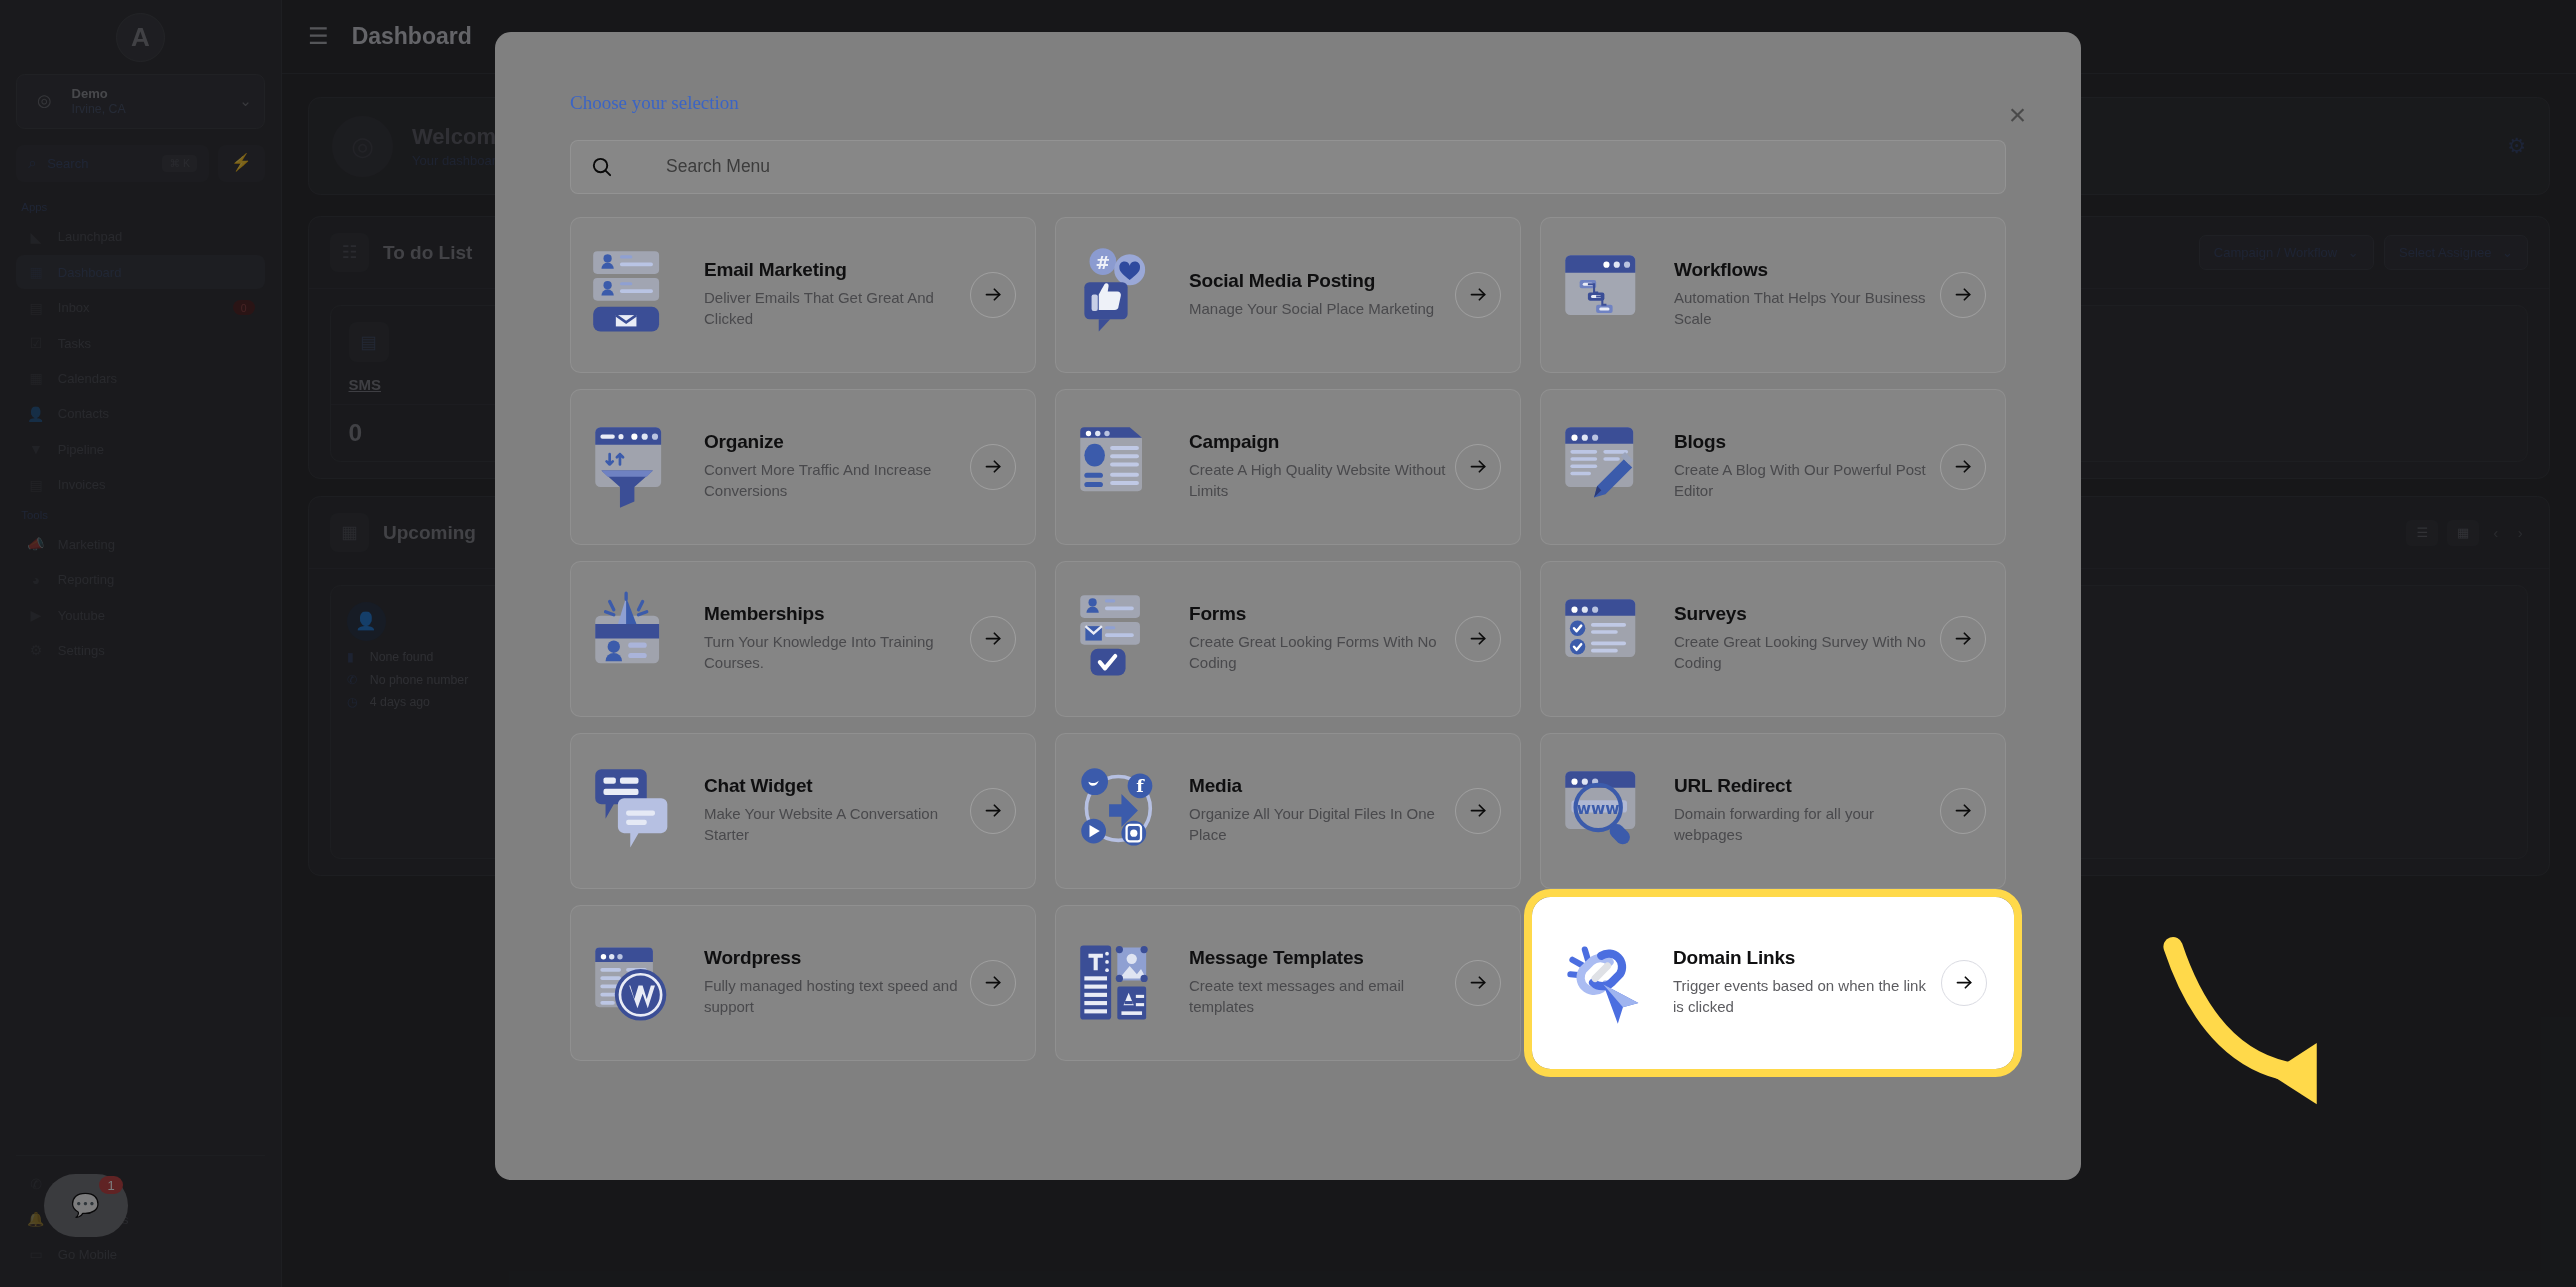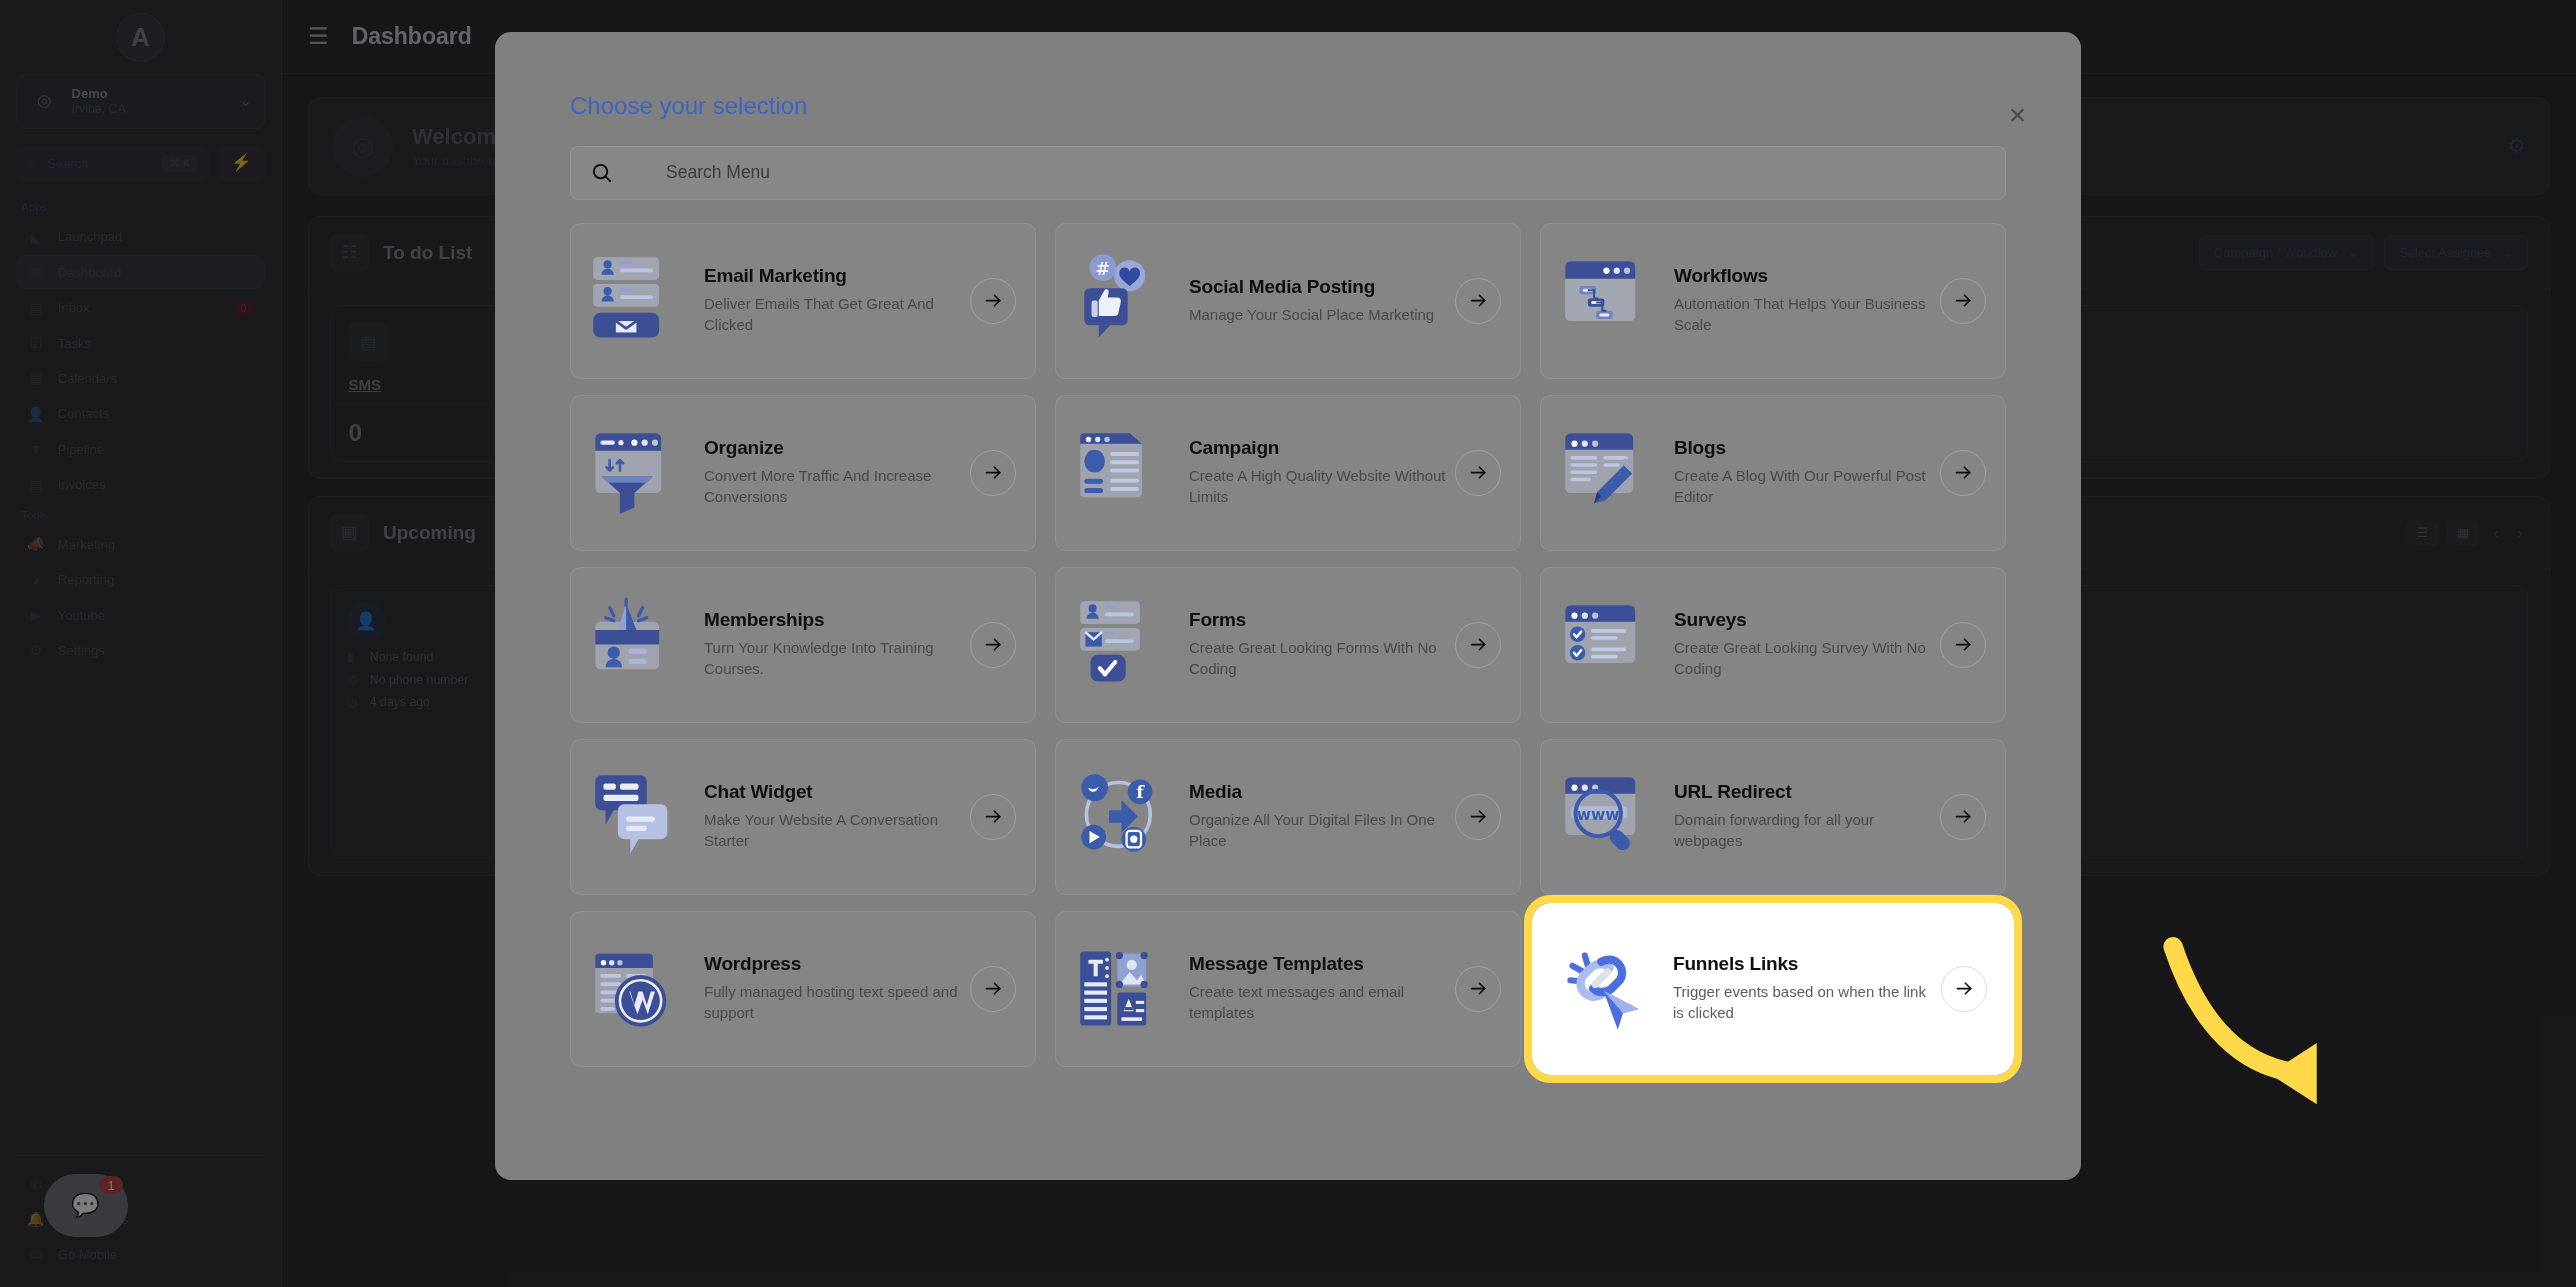--- a/index.html
+++ b/index.html
@@ -143,21 +143,21 @@
     background:#808080; border-radius:16px;
     padding: 49px 75px 0;
     overflow:hidden;
   }
   .modal-close {
     position:absolute; right:46px; top:68px;
     width:35px;height:35px; color:#4a4a4a; font-size:30px; line-height:30px;
     font-weight:300; text-align:center; cursor:pointer;
   }
   .modal-title { color:#101010; font-size:32px; font-weight:bold; letter-spacing:-0.3px; }
-  .modal-sub { color:#3b64c4; font-size:24px; margin-top:10.5px; }
+  .modal-sub { color:#3b64c4; font-size:19px; margin-top:10.5px;font-family:Liberation Serif, serif; }
 
   .search-menu {
     margin-top: 26px; height: 54px;
     background: rgba(255,255,255,.055);
     border: 0.9px solid rgba(255,255,255,.10);
     border-radius: 8px;
     display:flex; align-items:center; gap:14px; padding: 0 19px;
   }
   .sm-icon { width:23px; height:23px; flex-shrink:0; }
   .sm-ph { color:#3c3c3c; font-size:17.5px;margin-left:39px; }
@@ -844,21 +844,21 @@
     <div class="tcard hl">
       <svg class="tc-art" viewBox="0 0 100 100">
         <path d="M28 18l3 10M16 28l9 5M14 42l10 1" stroke="#4b6ee0" stroke-width="6" stroke-linecap="round" fill="none"></path>
         <path d="M52 30a13 13 0 00-18 0L26 38a13 13 0 0018 18l4-4" fill="none" stroke="#aabcf2" stroke-width="8" stroke-linecap="round"></path>
         <path d="M44 24a13 13 0 0118 18l-8 8a13 13 0 01-18 0" fill="none" stroke="#4b6ee0" stroke-width="8" stroke-linecap="round"></path>
         <path d="M38 46l12-12" stroke="#dfe1e6" stroke-width="7" stroke-linecap="round"></path>
         <path d="M46 52l34 18-15 4-5 16z" fill="#4b6ee0"></path>
         <path d="M46 52l34 18-15 4z" fill="#9fb4ef"></path>
       </svg>
       <div class="tc-text">
-        <div class="tc-title">Funnels Links</div>
+        <div class="tc-title">Domain Links</div>
         <div class="tc-desc">Trigger events based on when the link is clicked</div>
       </div>
       <div class="tc-go">
         <svg viewBox="0 0 24 24" fill="none" stroke="#0b0b0b" stroke-width="2" stroke-linecap="round" stroke-linejoin="round">
             <line x1="4" y1="12" x2="19" y2="12"></line>
             <polyline points="13,6 19,12 13,18"></polyline>
           </svg>
       </div>
     </div>
 

